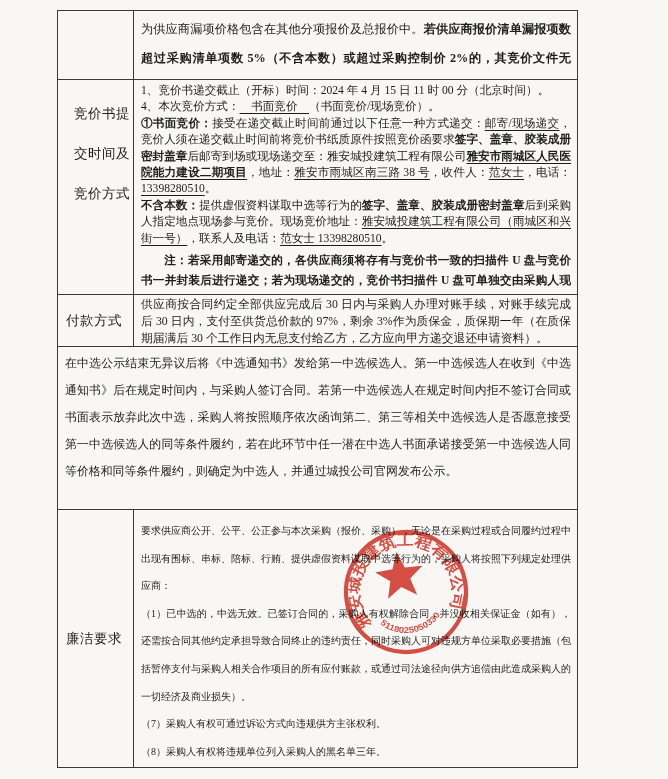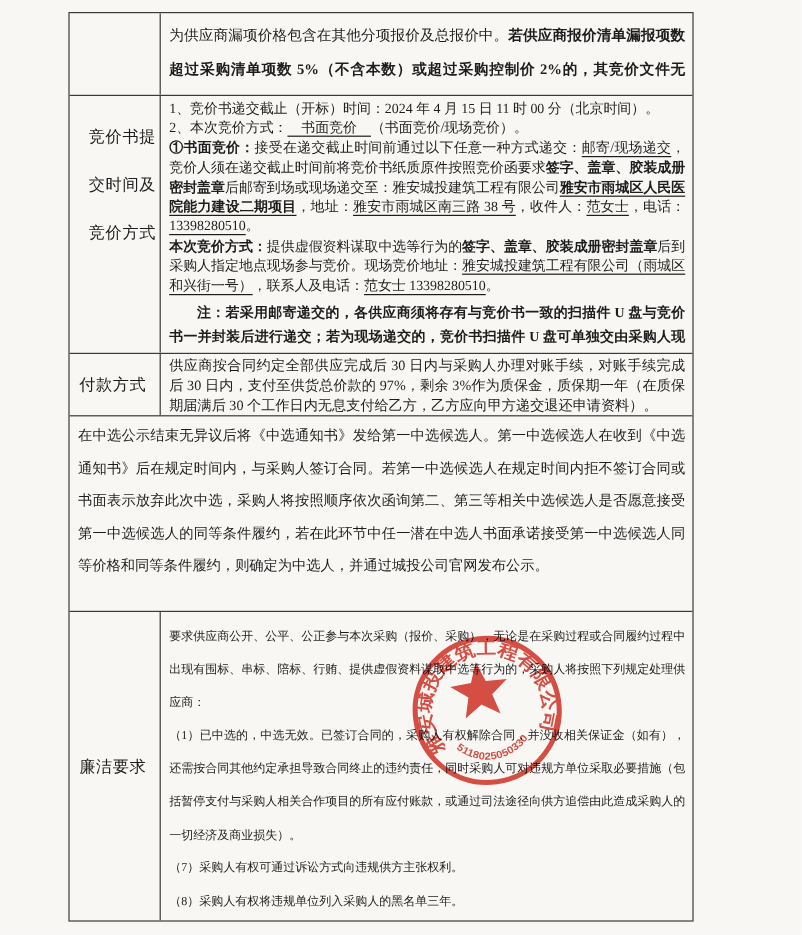--- a/index.html
+++ b/index.html
@@ -60,23 +60,23 @@
     <div class="row r1">
       <div class="cell-h"></div>
       <div class="cell-c">
         <p><span class="seg">为供应商漏项价格包含在其他分项报价及总报价中。</span><span class="seg b">若供应商报价清单漏报项数超过采购清单项数 5%（不含本数）或超过采购控制价 2%的，其竞价文件无效。</span></p>
       </div>
     </div>
     <div class="row r2">
       <div class="cell-h">竞价书提交时间及竞价方式</div>
       <div class="cell-c">
         <p><span class="seg">1、竞价书递交截止（开标）时间：2024 年 4 月 15 日 11 时 00 分（北京时间）。</span></p>
-        <p><span class="seg">2、本次竞价方式：</span><span class="seg u">　书面竞价　</span><span class="seg">（书面竞价/现场竞价）。</span></p>
+        <p><span class="seg">4、本次竞价方式：</span><span class="seg u">　书面竞价　</span><span class="seg">（书面竞价/现场竞价）。</span></p>
         <p><span class="seg b">①书面竞价：</span><span class="seg">接受在递交截止时间前通过以下任意一种方式递交：</span><span class="seg u">邮寄/现场递交</span><span class="seg">，竞价人须在递交截止时间前将竞价书纸质原件按照竞价函要求</span><span class="seg b">签字、盖章、胶装成册密封盖章</span><span class="seg">后邮寄到场或现场递交至：雅安城投建筑工程有限公司</span><span class="seg b u">雅安市雨城区人民医院能力建设二期项目</span><span class="seg">，地址：</span><span class="seg u">雅安市雨城区南三路 38 号</span><span class="seg">，收件人：</span><span class="seg u">范女士</span><span class="seg">，电话：</span><span class="seg u">13398280510</span><span class="seg">。</span></p>
-        <p><span class="seg b">本次竞价方式：</span><span class="seg">提供虚假资料谋取中选等行为的</span><span class="seg b">签字、盖章、胶装成册密封盖章</span><span class="seg">后到采购人指定地点现场参与竞价。现场竞价地址：</span><span class="seg u">雅安城投建筑工程有限公司（雨城区和兴街一号）</span><span class="seg">，联系人及电话：</span><span class="seg u">范女士 13398280510</span><span class="seg">。</span></p>
+        <p><span class="seg b">不含本数：</span><span class="seg">提供虚假资料谋取中选等行为的</span><span class="seg b">签字、盖章、胶装成册密封盖章</span><span class="seg">后到采购人指定地点现场参与竞价。现场竞价地址：</span><span class="seg u">雅安城投建筑工程有限公司（雨城区和兴街一号）</span><span class="seg">，联系人及电话：</span><span class="seg u">范女士 13398280510</span><span class="seg">。</span></p>
         <p class="note"><span class="seg b">注：若采用邮寄递交的，各供应商须将存有与竞价书一致的扫描件 U 盘与竞价书一并封装后进行递交；若为现场递交的，竞价书扫描件 U 盘可单独交由采购人现场拷贝后予以归还。</span></p>
       </div>
     </div>
     <div class="row r3">
       <div class="cell-h">付款方式</div>
       <div class="cell-c">
         <p><span class="seg">供应商按合同约定全部供应完成后 30 日内与采购人办理对账手续，对账手续完成后 30 日内，支付至供货总价款的 97%，剩余 3%作为质保金，质保期一年（在质保期届满后 30 个工作日内无息支付给乙方，乙方应向甲方递交退还申请资料）。</span></p>
       </div>
     </div>
     <div class="row r4">

